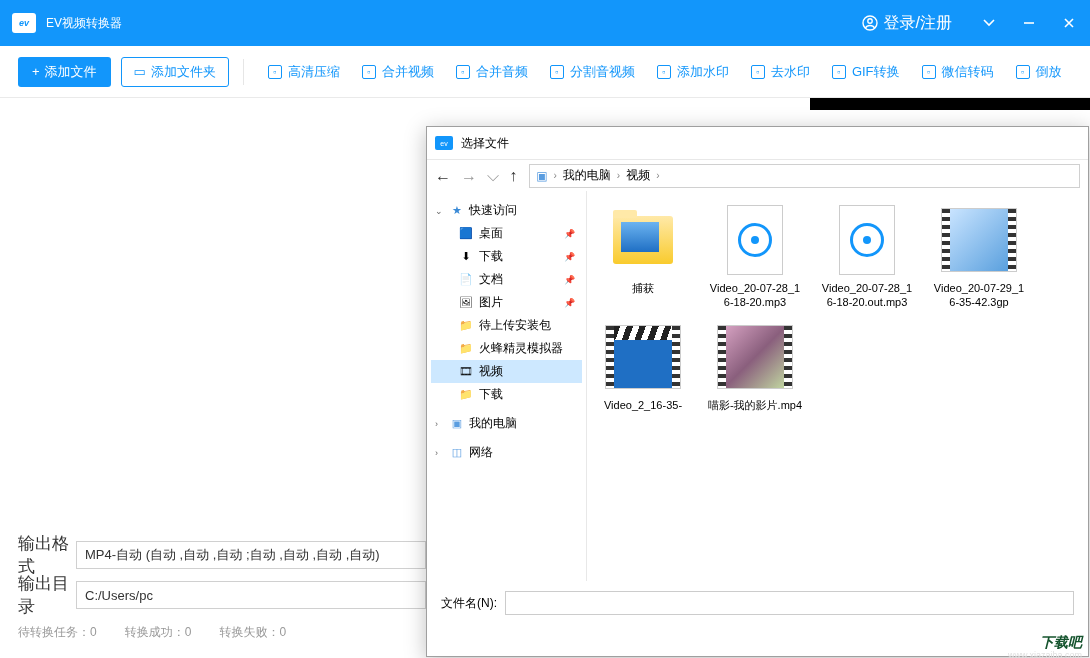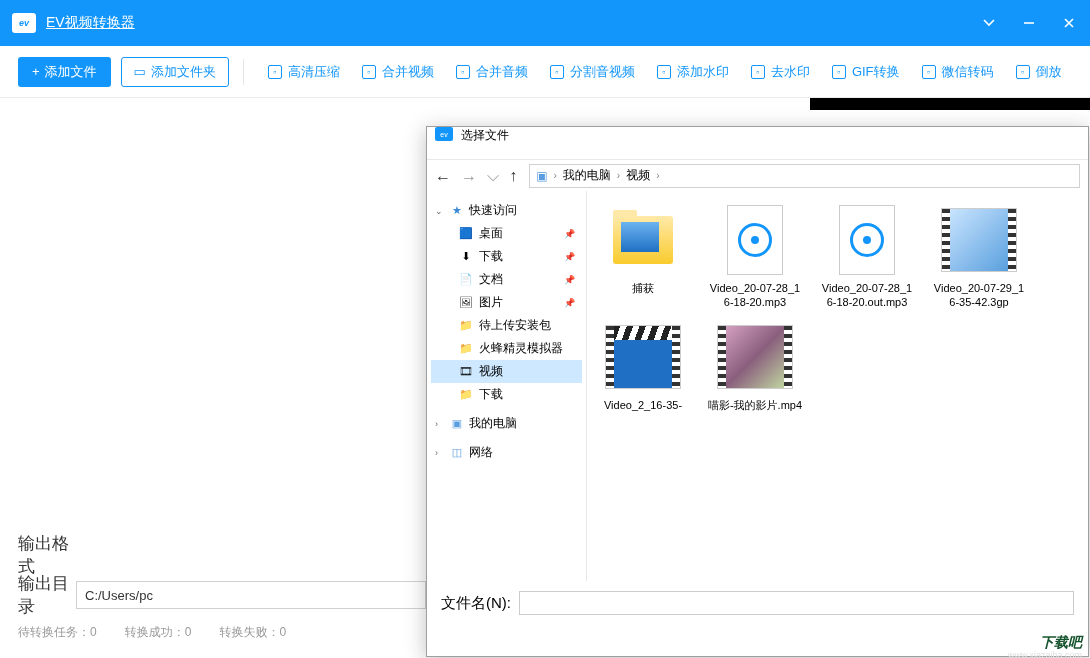--- a/index.html
+++ b/index.html
@@ -1,20 +1,20 @@
 <!DOCTYPE html>
 <html><head>
 <meta charset="utf-8">
 <style>
 * { margin: 0; padding: 0; box-sizing: border-box; font-family: "Microsoft YaHei", sans-serif; }
 body { width: 1090px; height: 658px; background: #fff; overflow: hidden; position: relative; }
 
 .titlebar { height: 46px; background: #1296fb; display: flex; align-items: center; padding: 0 12px; color: #fff; }
 .logo { width: 24px; height: 20px; background: #fff; border-radius: 3px; display: flex; align-items: center; justify-content: center; margin-right: 10px; color: #1296fb; font-size: 9px; font-weight: bold; font-style: italic; }
-.title { font-size: 14px; flex: 1; text-decoration: underline; }
+.title { font-size: 12px; flex: 1; }
 .login { display: flex; align-items: center; cursor: pointer; padding: 4px 8px; }
 .login svg { margin-right: 6px; }
 .winbtns { display: flex; margin-left: 20px; gap: 22px; }
 .winbtn { width: 18px; height: 18px; display: flex; align-items: center; justify-content: center; cursor: pointer; }
 
 .toolbar { height: 52px; display: flex; align-items: center; padding: 0 18px; gap: 10px; border-bottom: 1px solid #eaeaea; }
 .btn-primary { background: #1296fb; color: #fff; border: none; height: 30px; padding: 0 14px; border-radius: 3px; font-size: 13px; cursor: pointer; display: flex; align-items: center; gap: 5px; }
 .btn-outline { background: #fff; color: #1296fb; border: 1px solid #1296fb; height: 30px; padding: 0 12px; border-radius: 3px; font-size: 13px; cursor: pointer; display: flex; align-items: center; gap: 5px; }
 .tool-divider { width: 1px; height: 26px; background: #e6e6e6; margin: 0 4px; }
 .tool-item { color: #1296fb; font-size: 13px; cursor: pointer; display: flex; align-items: center; gap: 6px; padding: 0 10px; height: 30px; }
@@ -29,21 +29,21 @@
 .drop-text { color: #666; font-size: 14px; }
 
 .bottom-panel { padding: 10px 18px; }
 .form-row { display: flex; align-items: center; height: 34px; margin-bottom: 6px; }
 .form-label { width: 58px; font-size: 17px; color: #333; }
 .form-input { flex: 1; height: 28px; border: 1px solid #d0d0d0; padding: 0 8px; font-size: 13px; color: #333; max-width: 350px; }
 .status-row { display: flex; gap: 28px; font-size: 12px; color: #999; padding-top: 6px; }
 
 
 .file-dialog { position: absolute; left: 426px; top: 126px; width: 663px; height: 531px; background: #fff; border: 1px solid #9f9f9f; box-shadow: 0 4px 20px rgba(0,0,0,0.25); }
-.fd-title { height: 32px; display: flex; align-items: flex-start; padding: 0 8px; font-size: 12px; }
+.fd-title { height: 32px; display: flex; align-items: center; padding: 0 8px; font-size: 12px; }
 .fd-logo { width: 18px; height: 14px; background: #1296fb; border-radius: 2px; margin-right: 8px; display: flex; align-items: center; justify-content: center; color: #fff; font-size: 7px; }
 .fd-nav { height: 32px; display: flex; align-items: center; padding: 0 8px; gap: 8px; border-top: 1px solid #e8e8e8; }
 .fd-nav-arrows { display: flex; align-items: center; gap: 10px; color: #999; }
 .fd-nav-arrows .active { color: #333; }
 .fd-crumb { display: flex; align-items: center; border: 1px solid #d0d0d0; height: 24px; padding: 0 6px; font-size: 12px; gap: 6px; flex: 1; margin-left: 4px; }
 .fd-crumb .sep { color: #888; font-size: 10px; }
 .fd-toolbar { height: 34px; display: flex; align-items: center; padding: 0 14px; gap: 28px; font-size: 12px; color: #1a5cb0; border-top: 1px solid #e8e8e8; border-bottom: 1px solid #e8e8e8; background: #fafafa; }
 .fd-toolbar span { cursor: pointer; }
 .fd-body { display: flex; height: 390px; }
 .fd-tree { width: 160px; border-right: 1px solid #e8e8e8; padding: 8px 4px; font-size: 12px; overflow: hidden; }
@@ -69,32 +69,40 @@
 .video-thumb::before, .video-thumb::after { content: ''; position: absolute; width: 8px; top: 0; bottom: 0; background: repeating-linear-gradient(#333 0, #333 4px, #fff 4px, #fff 8px); }
 .video-thumb::before { left: 0; }
 .video-thumb::after { right: 0; }
 .video-inner { position: absolute; left: 8px; right: 8px; top: 0; bottom: 0; }
 .vg1 { background: linear-gradient(135deg, #c9e4ff, #5aa0de); }
 .vg4 { background: linear-gradient(135deg, #d4a0c0, #8a5f7d, #c0d4a0); }
 .clapper { position: absolute; left: 8px; right: 8px; top: 0; bottom: 0; background: #1f6fc4; }
 .clapper::before { content: ''; position: absolute; top: 0; left: 0; right: 0; height: 14px; background: repeating-linear-gradient(110deg, #222 0, #222 6px, #fff 6px, #fff 12px); }
 
 .fd-footer { padding: 10px 14px; display: flex; align-items: center; gap: 8px; }
-.fd-footer-label { font-size: 15px; }
+.fd-footer-label { font-size: 12px; }
 .fd-footer-input { flex: 1; height: 24px; border: 1px solid #ccc; padding: 0 6px; }
 
 .watermark { position: absolute; right: 8px; bottom: 6px; font-size: 14px; color: #14532d; font-weight: bold; font-style: italic; pointer-events: none; }
 .watermark-url { position: absolute; right: 8px; bottom: -2px; font-size: 9px; color: #e0e0e0; pointer-events: none; }
 </style>
 </head>
 <body>
 
 <div class="titlebar">
   <div class="logo">ev</div>
   <div class="title">EV视频转换器</div>
+  <div class="login">
+    <svg width="16" height="16" viewBox="0 0 16 16">
+        <circle cx="8" cy="8" r="7" fill="none" stroke="#fff" stroke-width="1.4"></circle>
+        <circle cx="8" cy="6" r="2.2" fill="none" stroke="#fff" stroke-width="1.4"></circle>
+        <path d="M3.5 13c1-2 3-2.5 4.5-2.5s3.5.5 4.5 2.5" fill="none" stroke="#fff" stroke-width="1.4"></path>
+      </svg>
+    <span>登录/注册</span>
+  </div>
   <div class="winbtns">
     <div class="winbtn">
         <svg width="12" height="8">
           <path d="M1 1l5 5 5-5" stroke="#fff" stroke-width="1.6" fill="none"></path>
         </svg>
       </div>
     <div class="winbtn">
         <svg width="12" height="12">
           <line x1="1" y1="6" x2="11" y2="6" stroke="#fff" stroke-width="1.6"></line>
         </svg>
@@ -162,20 +170,21 @@
     <div class="folder-icon">
       <div class="folder-plus">+</div>
     </div>
     <div class="drop-text">拖放文件到</div>
   </div>
 </div>
 
 <div class="bottom-panel">
   <div class="form-row">
     <div class="form-label">输出格式</div>
+    <input class="form-input" readonly="" value="MP4-自动 (自动 ,自动 ,自动 ;自动 ,自动 ,自动 ,自动)" style="">
   </div>
   <div class="form-row">
     <div class="form-label">输出目录</div>
     <input class="form-input" readonly="" value="C:/Users/pc" style="">
   </div>
   <div class="status-row">
     <span>待转换任务：0</span>
     <span>转换成功：0</span>
     <span>转换失败：0</span>
   </div>

